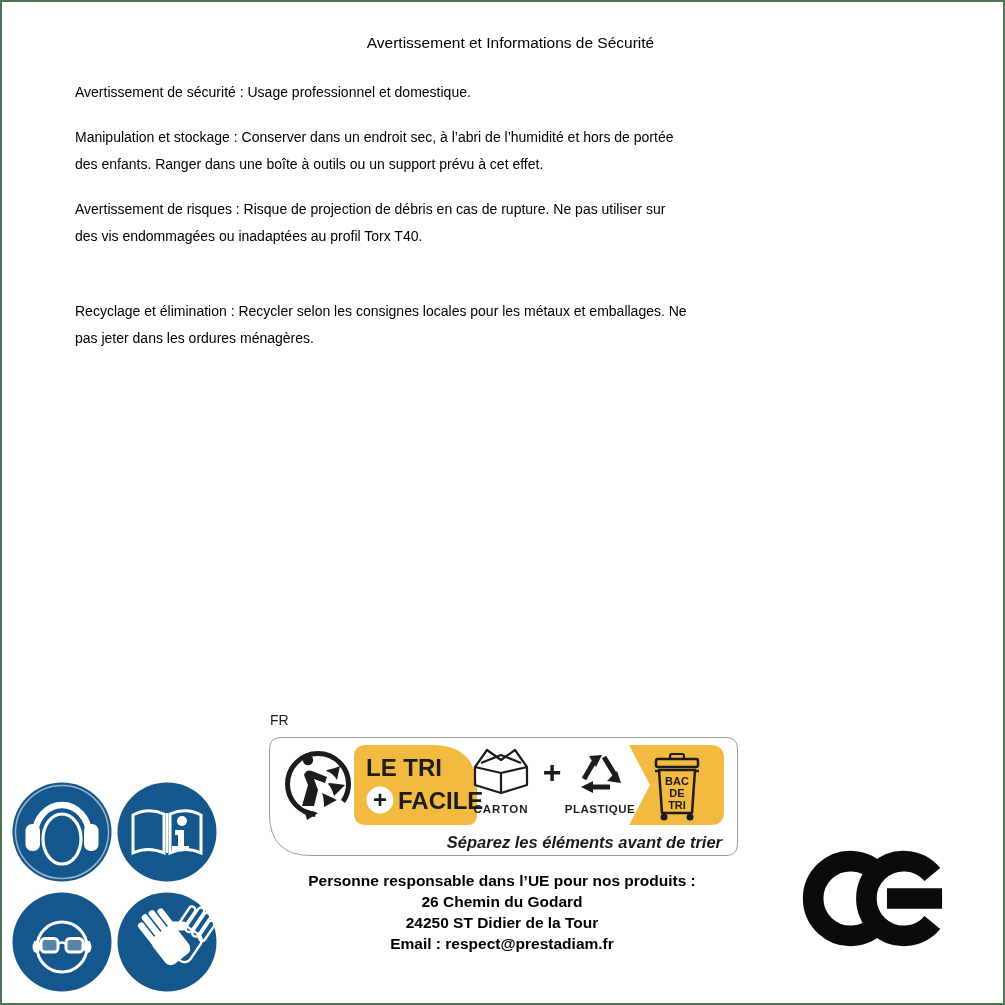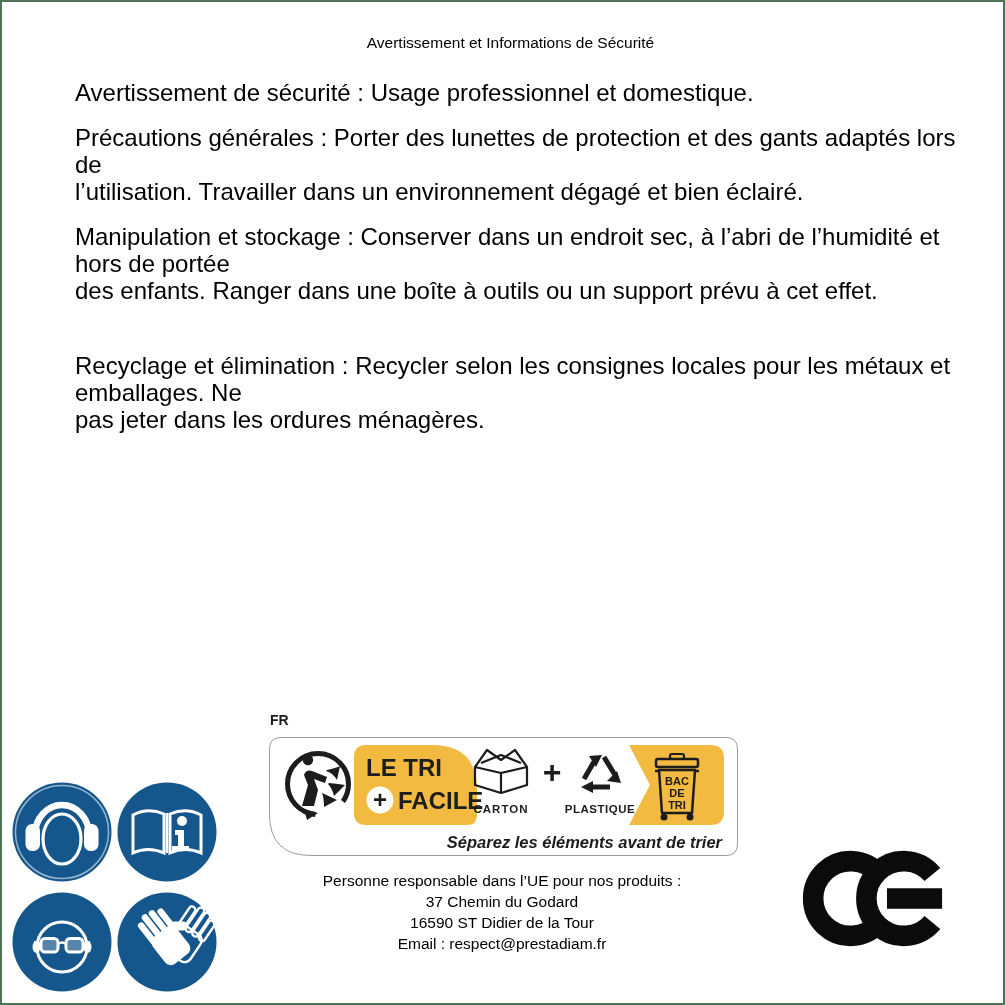--- a/index.html
+++ b/index.html
@@ -22,21 +22,21 @@
     margin: 8px;
     text-align: center;
     font-size: 15.5px;
     font-weight: normal;
   }
   .body-text {
     position: absolute;
     left: 73px;
     top: 77px;
     width: 890px;
-    font-size: 24px;
+    font-size: 14px;
     line-height: 27px;
   }
   .body-text p {
     margin: 0 0 18px 0;
     white-space: pre-line;
   }
   .body-text p.recyclage { margin-top: 48px; }
 
   .picto-grid {
     position: absolute;
@@ -48,58 +48,58 @@
     column-gap: 5px;
     row-gap: 10px;
   }
   .picto-grid svg { display: block; }
 
   .fr-label {
     position: absolute;
     left: 268px;
     top: 710px;
     font-size: 14px;
-    font-weight: bold;
+    font-weight: normal;
     color: #1c1c1c;
   }
   .tri-label {
     position: absolute;
     left: 267px;
     top: 735px;
   }
   .address {
     position: absolute;
     left: 250px;
     top: 868px;
     width: 500px;
     text-align: center;
     font-size: 15.5px;
-    font-weight: normal;
+    font-weight: bold;
     line-height: 21px;
   }
   .ce {
     position: absolute;
     left: 798px;
     top: 847px;
   }
   .label-text { font-family: "Liberation Sans", sans-serif; }
 </style>
 </head>
 <body>
 
 <div class="page">
 
   <h1 class="title">Avertissement et Informations de Sécurité</h1>
 
   <div class="body-text">
     <p>Avertissement de sécurité : Usage professionnel et domestique.</p>
-    <p>Précautions générales : Porter des lunettes de protection et des gants adaptés lors de
-l’utilisation. Travailler dans un environnement dégagé et bien éclairé.</p>
     <p>Manipulation et stockage : Conserver dans un endroit sec, à l’abri de l’humidité et hors de portée
 des enfants. Ranger dans une boîte à outils ou un support prévu à cet effet.</p>
+    <p>Avertissement de risques : Risque de projection de débris en cas de rupture. Ne pas utiliser sur
+des vis endommagées ou inadaptées au profil Torx T40.</p>
     <p class="recyclage">Recyclage et élimination : Recycler selon les consignes locales pour les métaux et emballages. Ne
 pas jeter dans les ordures ménagères.</p>
   </div>
 
   <div class="picto-grid">
     <svg width="100" height="100" viewBox="0 0 100 100">
       <circle cx="50" cy="50" r="49.5" fill="#15578c"></circle>
       <circle cx="50" cy="50" r="46.5" fill="none" stroke="rgba(255,255,255,0.55)" stroke-width="1.5"></circle>
       <path d="M23,53 a27,30 0 0 1 54,0" fill="none" stroke="#fff" stroke-width="6.5"></path>
       <ellipse cx="50" cy="57" rx="19" ry="25" fill="none" stroke="#fff" stroke-width="3.2"></ellipse>
@@ -199,22 +199,22 @@
       <text class="label-text" x="408" y="48" font-size="11" font-weight="bold" fill="#1c1c1c" text-anchor="middle">BAC</text>
       <text class="label-text" x="408" y="60" font-size="11" font-weight="bold" fill="#1c1c1c" text-anchor="middle">DE</text>
       <text class="label-text" x="408" y="72" font-size="11" font-weight="bold" fill="#1c1c1c" text-anchor="middle">TRI</text>
     </g>
 
     <text class="label-text" x="453" y="111" font-size="16.5" font-style="italic" font-weight="bold" fill="#1c1c1c" text-anchor="end">Séparez les éléments avant de trier</text>
   </svg>
 
   <div class="address">
     <div>Personne responsable dans l’UE pour nos produits :</div>
-    <div>37 Chemin du Godard</div>
-    <div>16590 ST Didier de la Tour</div>
+    <div>26 Chemin du Godard</div>
+    <div>24250 ST Didier de la Tour</div>
     <div>Email : respect@prestadiam.fr</div>
   </div>
 
   <svg class="ce" width="145" height="99" viewBox="0 0 155 106" aria-label="CE">
     <path d="M84.6,27.3 A40,40 0 1 0 84.6,78.7" fill="none" stroke="#0b0b0b" stroke-width="22"></path>
     <path d="M141.6,27.3 A40,40 0 1 0 141.6,78.7" fill="none" stroke="#0b0b0b" stroke-width="22"></path>
     <line x1="93" y1="53" x2="152" y2="53" stroke="#0b0b0b" stroke-width="22"></line>
   </svg>
 
 </div>

